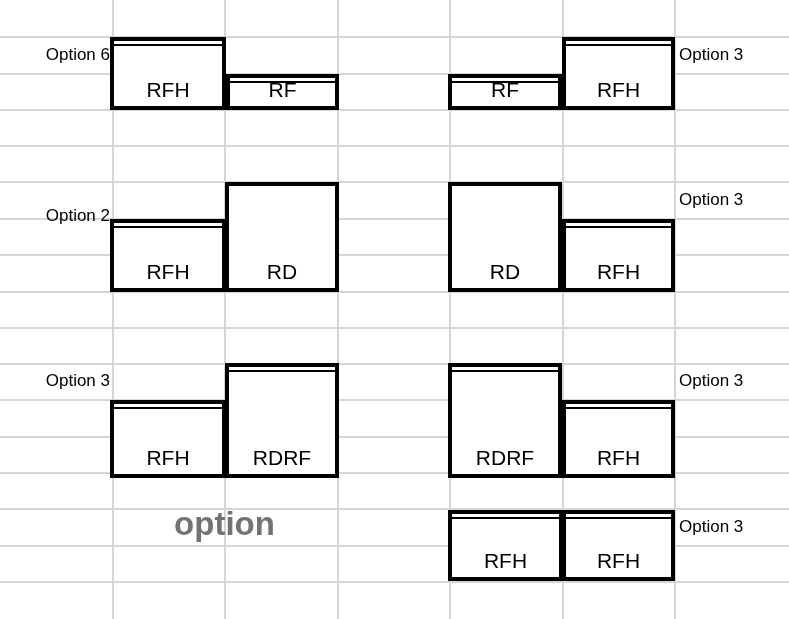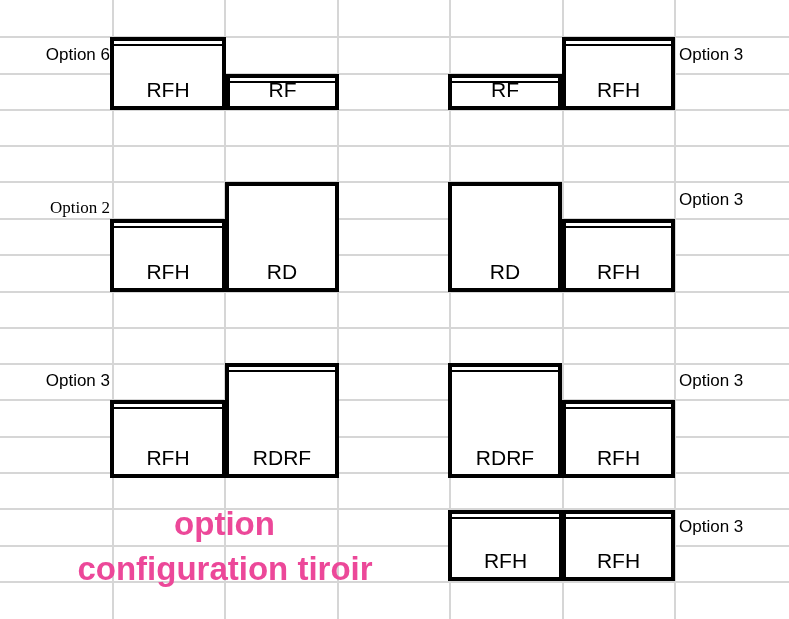--- a/index.html
+++ b/index.html
@@ -85,21 +85,21 @@
   .option-caption.left-side {
     text-align: right;
   }
 
   
   .heading-line {
     position: absolute;
     font-weight: bold;
     font-size: 33px;
     line-height: 38px;
-    color: #ec4899;
+    color: #737373;
     white-space: nowrap;
     text-align: center;
   }
 </style>
 </head>
 <body>
 
 <div id="canvas">
 
   <div id="grid">
@@ -141,21 +141,21 @@
       <div class="unit-box double-top" style="left: 562px; top: 37px; width: 113px; height: 73px; border-color: rgb(0, 0, 0); background: rgb(255, 255, 255);">
         <div class="unit-label" style="color: rgb(0, 0, 0);">RFH</div>
       </div>
       <div class="option-caption right-side" style="left: 679px; top: 45px; width: 106px;">Option 3</div>
       <div class="unit-box double-top" style="left: 110px; top: 219px; width: 116px; height: 73px; border-color: rgb(0, 0, 0); background: rgb(255, 255, 255);">
         <div class="unit-label" style="color: rgb(0, 0, 0);">RFH</div>
       </div>
       <div class="unit-box" style="left: 225px; top: 182px; width: 114px; height: 110px; border-color: rgb(0, 0, 0); background: rgb(255, 255, 255);">
         <div class="unit-label" style="color: rgb(0, 0, 0);">RD</div>
       </div>
-      <div class="option-caption left-side" style="left: 36px; top: 198px; width: 74px; font-family: Liberation Serif, serif;">Option 2</div>
+      <div class="option-caption left-side" style="left: 36px; top: 206px; width: 74px;">Option 2</div>
       <div class="unit-box" style="left: 448px; top: 182px; width: 114px; height: 110px; border-color: rgb(0, 0, 0); background: rgb(255, 255, 255);">
         <div class="unit-label" style="color: rgb(0, 0, 0);">RD</div>
       </div>
       <div class="unit-box double-top" style="left: 562px; top: 219px; width: 113px; height: 73px; border-color: rgb(0, 0, 0); background: rgb(255, 255, 255);">
         <div class="unit-label" style="color: rgb(0, 0, 0);">RFH</div>
       </div>
       <div class="option-caption right-side" style="left: 679px; top: 190px; width: 106px;">Option 3</div>
       <div class="unit-box double-top" style="left: 110px; top: 400px; width: 116px; height: 78px; border-color: rgb(0, 0, 0); background: rgb(255, 255, 255);">
         <div class="unit-label" style="color: rgb(0, 0, 0);">RFH</div>
       </div>
@@ -173,15 +173,14 @@
       <div class="unit-box double-top" style="left: 448px; top: 510px; width: 115px; height: 71px; border-color: rgb(0, 0, 0); background: rgb(255, 255, 255);">
         <div class="unit-label" style="color: rgb(0, 0, 0);">RFH</div>
       </div>
       <div class="unit-box double-top" style="left: 562px; top: 510px; width: 113px; height: 71px; border-color: rgb(0, 0, 0); background: rgb(255, 255, 255);">
         <div class="unit-label" style="color: rgb(0, 0, 0);">RFH</div>
       </div>
       <div class="option-caption right-side" style="left: 679px; top: 517px; width: 106px;">Option 3</div>
     </div>
 
   <div class="heading-line" id="heading-line-1" style="left: 110px; top: 505px; width: 229px;">option</div>
-  <div class="heading-line" id="heading-line-2" style="left: 30px; top: 550px; width: 390px;">configuration tiroir</div>
 
 </div>
 
 </body></html>

